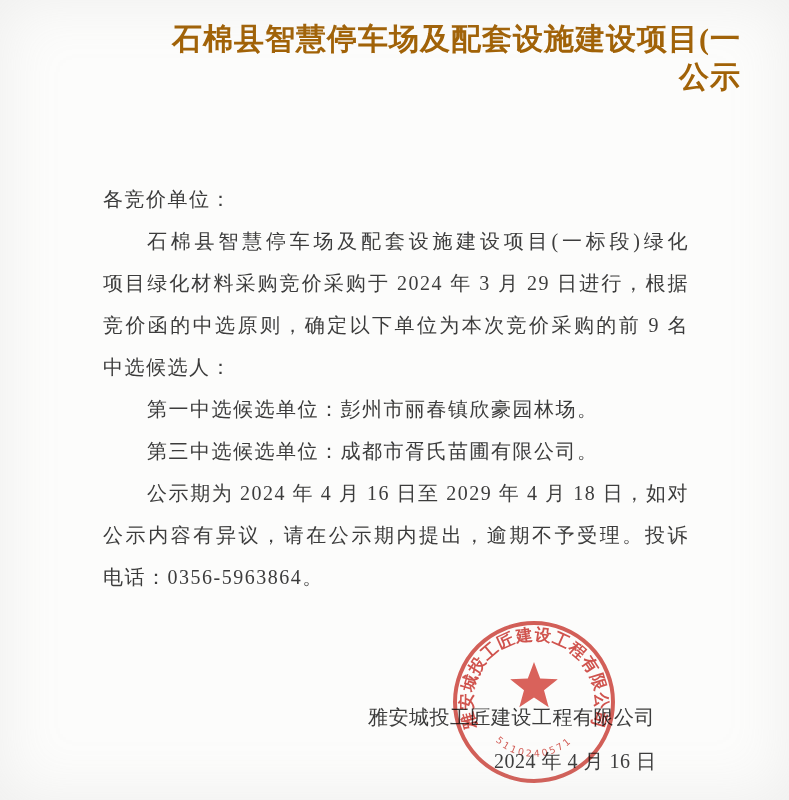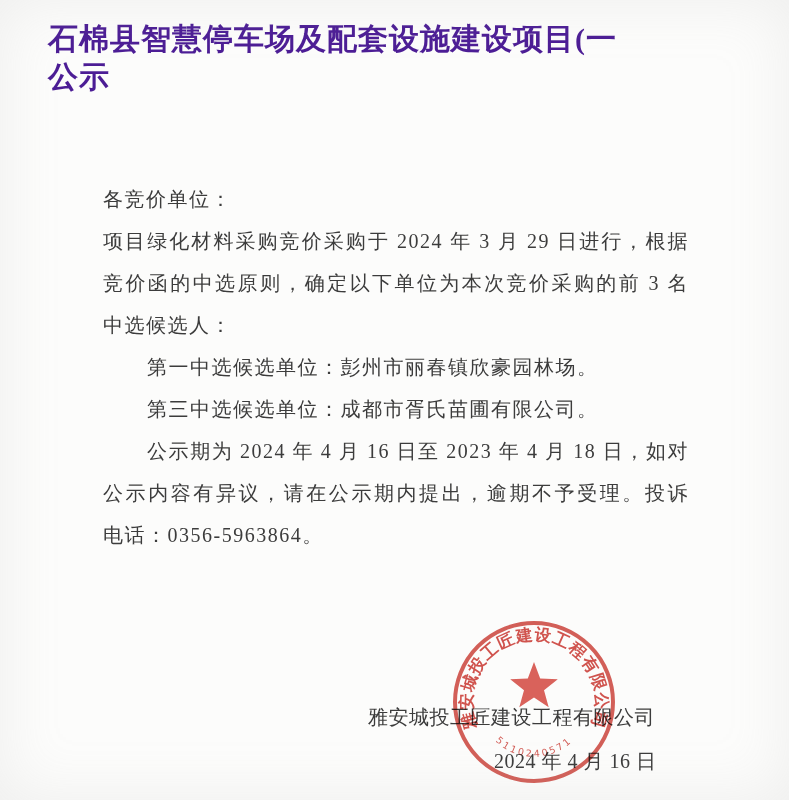--- a/index.html
+++ b/index.html
@@ -13,22 +13,22 @@
     position:absolute;inset:0;
     background:#fcfcfb;
   }
   
   .page::after{
     content:"";position:absolute;inset:0;pointer-events:none;
     box-shadow:inset 0 0 60px rgba(180,180,175,0.18);
   }
   .title{
     position:absolute;top:20px;left:48px;right:48px;
-    text-align:left;
-    font-size:30px;font-weight:bold;color:#4c1d95;
+    text-align:right;
+    font-size:30px;font-weight:bold;color:#a16207;
     line-height:38px;letter-spacing:1px;
   }
   .doc-body{
     position:absolute;left:103px;top:178px;width:586px;
     font-size:20px;color:#3c3c3c;letter-spacing:1.5px;
   }
   .bl{height:42px;line-height:42px;}
   .bl.j{text-align:justify;text-align-last:justify;}
   .bl.ind{text-indent:44px;}
   .sig{
@@ -60,26 +60,27 @@
 
 <div class="page">
 
   <div class="title">
     <div>石棉县智慧停车场及配套设施建设项目(一</div>
     <div>公示</div>
   </div>
 
   <div class="doc-body">
     <div class="bl">各竞价单位：</div>
+    <div class="bl ind j">石棉县智慧停车场及配套设施建设项目(一标段)绿化</div>
     <div class="bl j">项目绿化材料采购竞价采购于 2024 年 3 月 29 日进行，根据</div>
-    <div class="bl j">竞价函的中选原则，确定以下单位为本次竞价采购的前 3 名</div>
+    <div class="bl j">竞价函的中选原则，确定以下单位为本次竞价采购的前 9 名</div>
     <div class="bl">中选候选人：</div>
     <div class="bl ind">第一中选候选单位：彭州市丽春镇欣豪园林场。</div>
     <div class="bl ind">第三中选候选单位：成都市胥氏苗圃有限公司。</div>
-    <div class="bl ind j">公示期为 2024 年 4 月 16 日至 2023 年 4 月 18 日，如对</div>
+    <div class="bl ind j">公示期为 2024 年 4 月 16 日至 2029 年 4 月 18 日，如对</div>
     <div class="bl j">公示内容有异议，请在公示期内提出，逾期不予受理。投诉</div>
     <div class="bl">电话：0356-5963864。</div>
   </div>
 
   <div class="sig">雅安城投工匠建设工程有限公司</div>
   <div class="sig-date">2024 年 4 月 16 日</div>
 
   <svg class="seal" viewBox="0 0 168 172" aria-hidden="true">
     <circle class="ring" cx="84" cy="86" r="79"></circle>
     <polygon class="star" points="84,46 90.2,62.5 107.8,63.3 94,74.2 98.7,91.2 84,81.5 69.3,91.2 74,74.2 60.2,63.3 77.8,62.5"></polygon>

